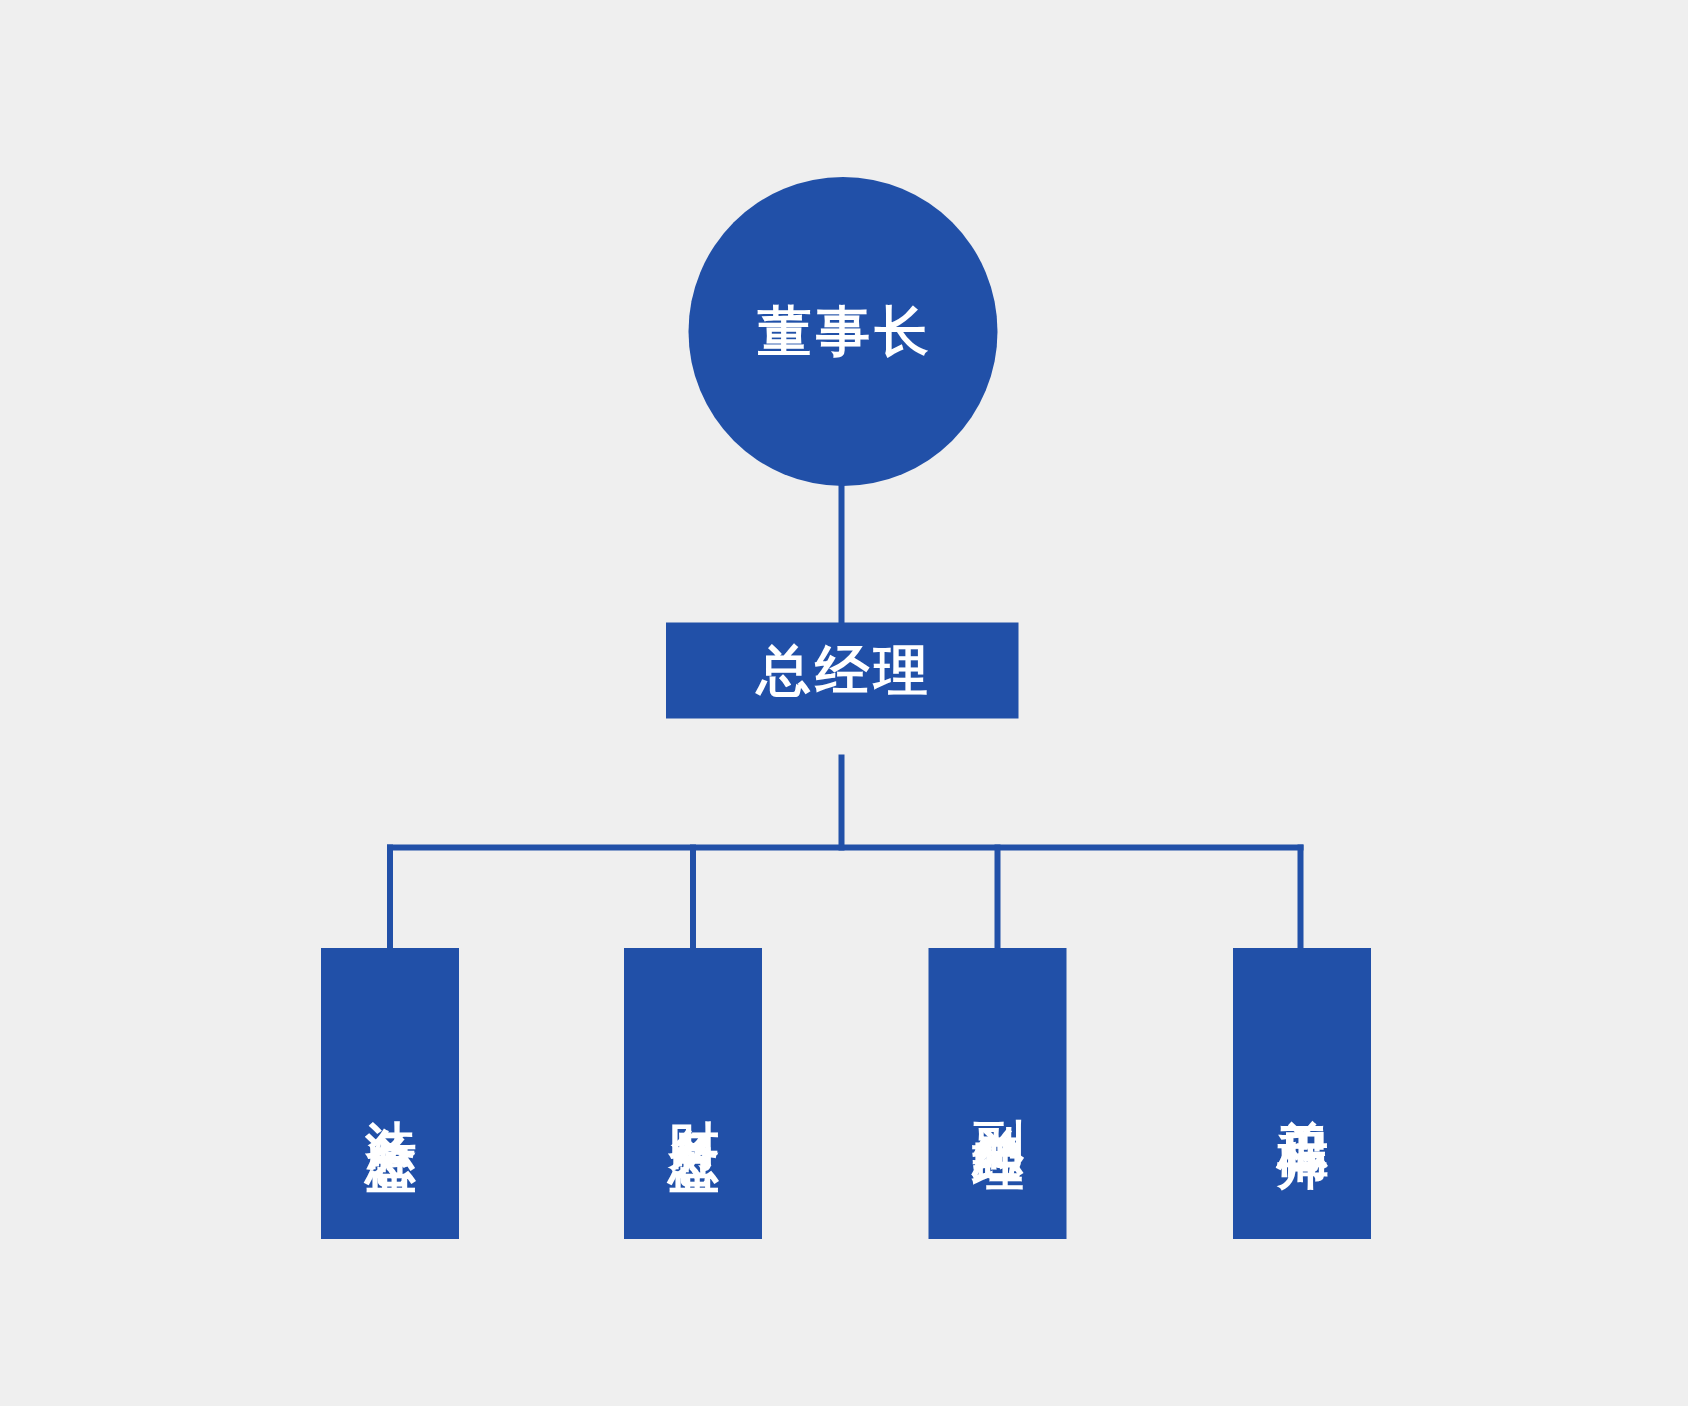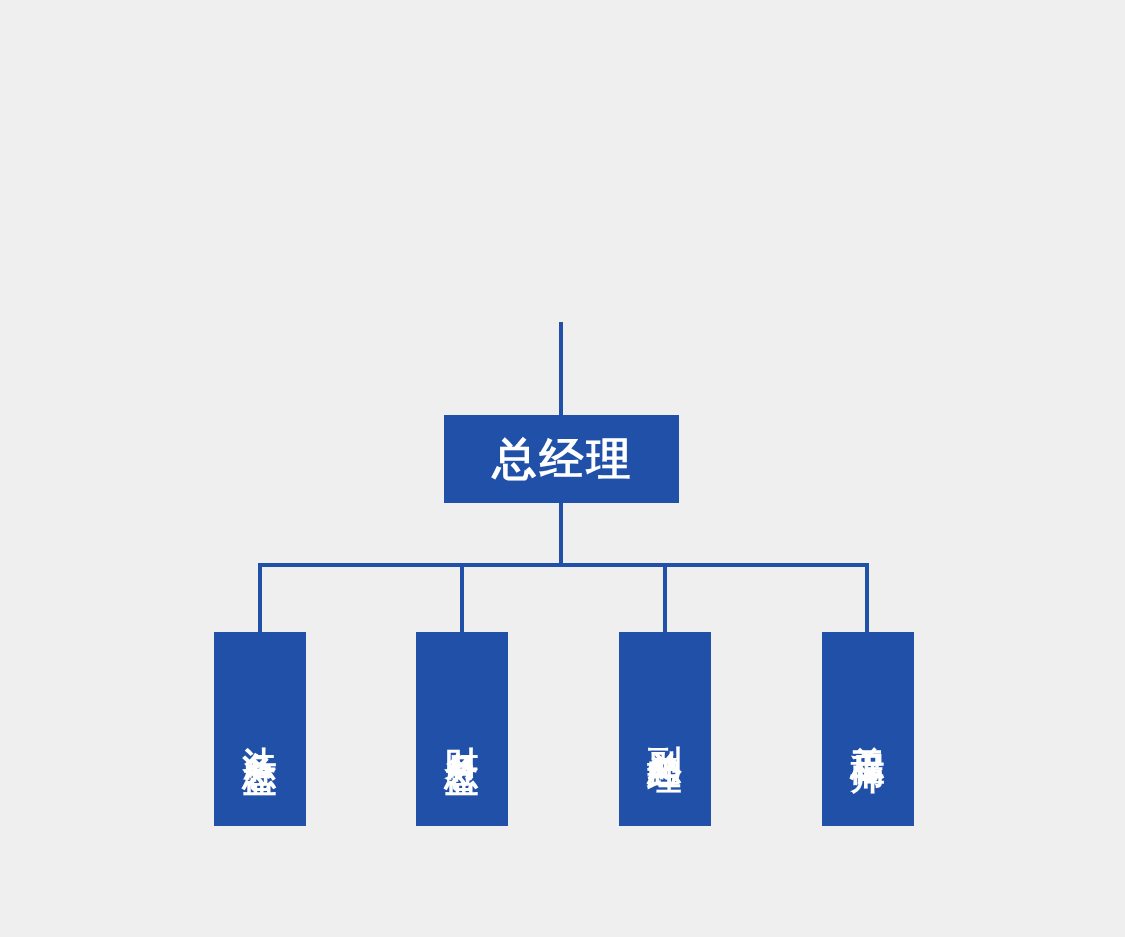--- a/index.html
+++ b/index.html
@@ -31,22 +31,22 @@
     width: 206px;
     height: 206px;
     border-radius: 50%;
     font-size: 36px;
     letter-spacing: 3px;
   }
   .node-gm {
     left: 444px;
     top: 415px;
     width: 235px;
-    height: 88px;
-    font-size: 44px;
+    height: 64px;
+    font-size: 36px;
     letter-spacing: 3px;
   }
   .node-sub {
     top: 632px;
     width: 92px;
     height: 194px;
     font-size: 34px;
   }
   .node-sub .label {
     writing-mode: vertical-rl;
@@ -77,20 +77,23 @@
 <div class="canvas">
 
   <div class="connector c-root-stem"></div>
   <div class="connector c-gm-stem"></div>
   <div class="connector c-horizontal"></div>
   <div class="connector c-drop-1"></div>
   <div class="connector c-drop-2"></div>
   <div class="connector c-drop-3"></div>
   <div class="connector c-drop-4"></div>
 
+  <div class="node node-circle">
+    <span class="label">董事长</span>
+  </div>
 
   <div class="node node-gm">
     <span class="label">总经理</span>
   </div>
 
   <div class="node node-sub pos-sub-1">
     <span class="label">法务总监</span>
   </div>
 
   <div class="node node-sub pos-sub-2">

